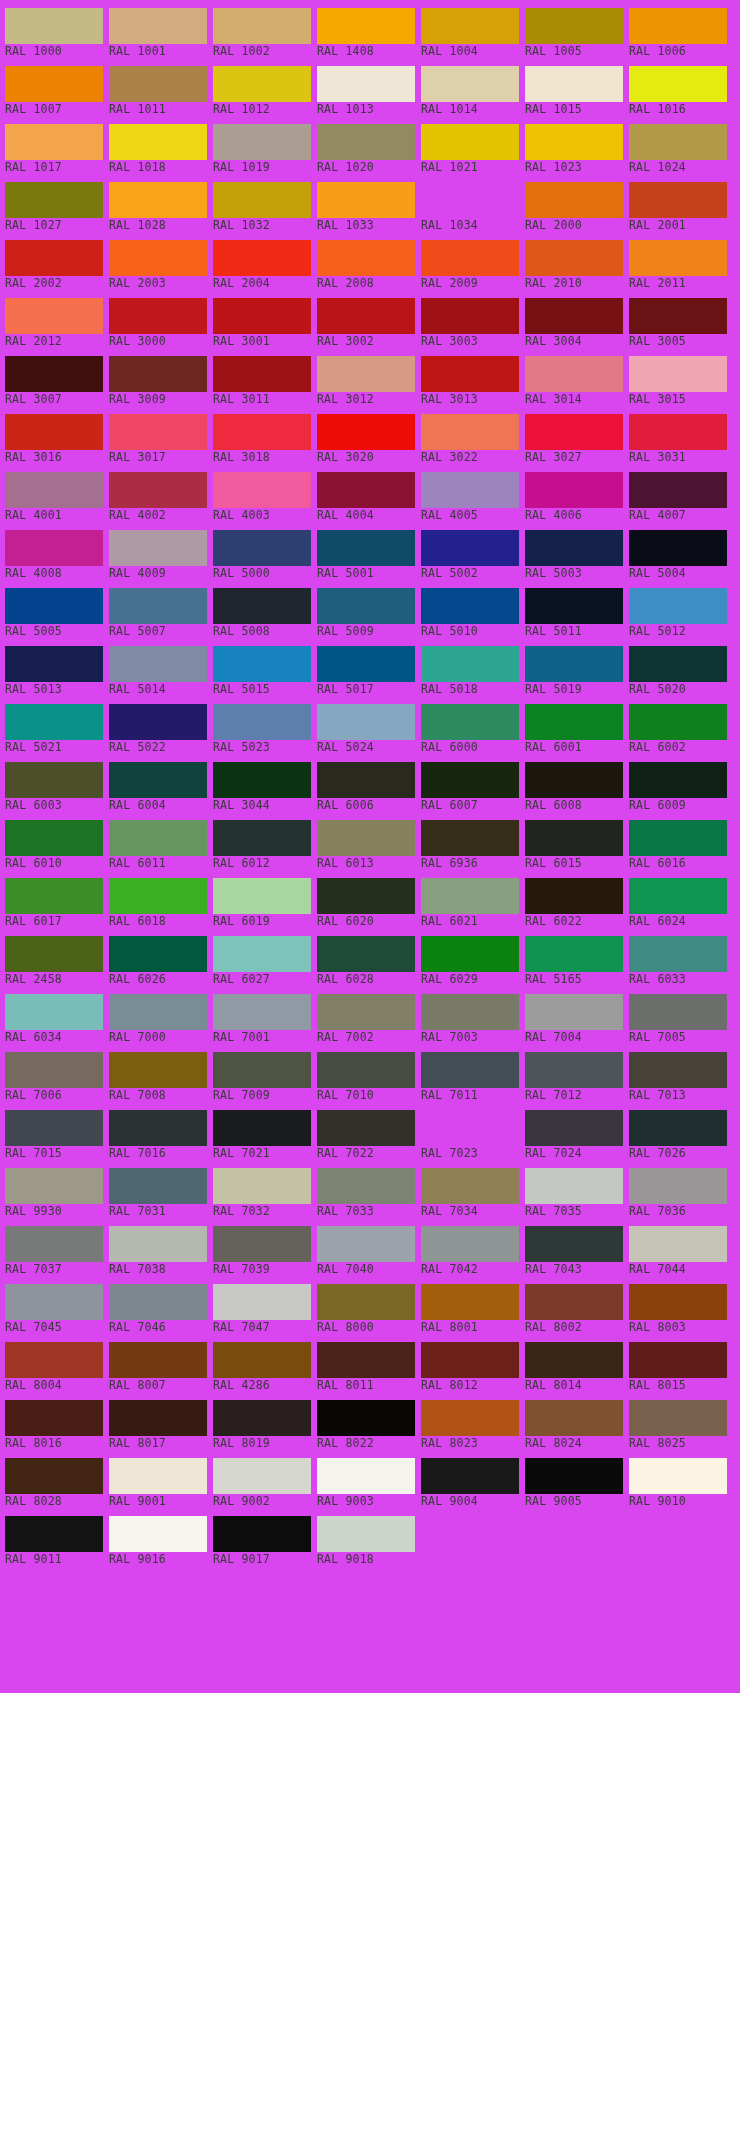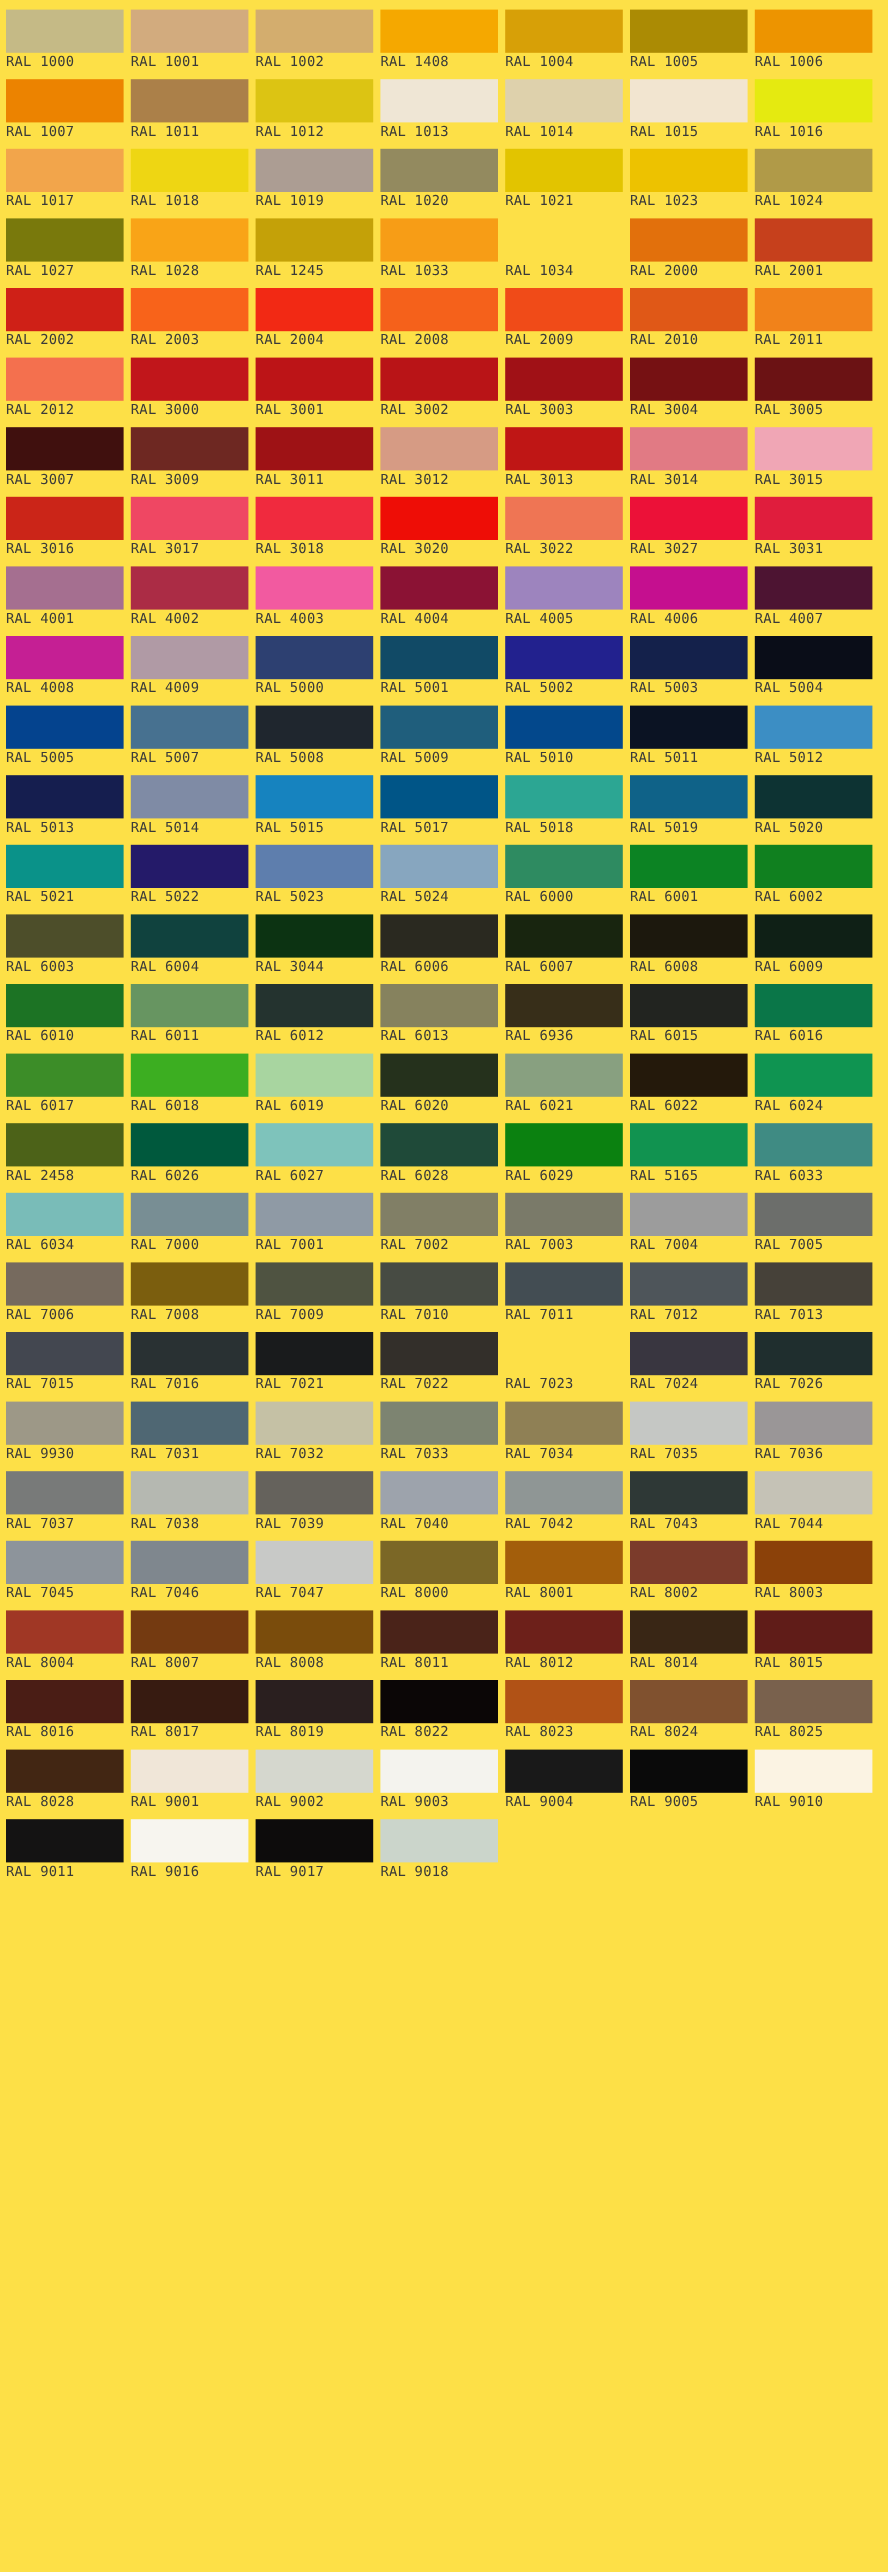--- a/index.html
+++ b/index.html
@@ -9,23 +9,23 @@
     background: #ffffff;
   }
   body {
     width: 740px;
     height: 2143px;
     font-family: "DejaVu Sans Mono", "Liberation Mono", monospace;
     overflow: hidden;
   }
   #chart {
     width: 740px;
-    height: 2143px;
+    height: 1693px;
     position: relative;
-    background: #fde047;
+    background: #d946ef;
     padding: 0;
     box-sizing: border-box;
   }
   .row {
     display: flex;
     flex-direction: row;
     height: 58px;
     padding-left: 5px;
     box-sizing: border-box;
   }
@@ -157,21 +157,21 @@
       <div class="cell">
         <div class="swatch" style="background: rgb(121, 121, 12);"></div>
         <div class="label">RAL 1027</div>
       </div>
       <div class="cell">
         <div class="swatch" style="background: rgb(249, 164, 23);"></div>
         <div class="label">RAL 1028</div>
       </div>
       <div class="cell">
         <div class="swatch" style="background: rgb(196, 161, 8);"></div>
-        <div class="label">RAL 1245</div>
+        <div class="label">RAL 1032</div>
       </div>
       <div class="cell">
         <div class="swatch" style="background: rgb(247, 157, 22);"></div>
         <div class="label">RAL 1033</div>
       </div>
       <div class="cell">
         <div class="swatch"></div>
         <div class="label">RAL 1034</div>
       </div>
       <div class="cell">
@@ -757,21 +757,21 @@
       <div class="cell">
         <div class="swatch" style="background: rgb(160, 55, 37);"></div>
         <div class="label">RAL 8004</div>
       </div>
       <div class="cell">
         <div class="swatch" style="background: rgb(116, 58, 17);"></div>
         <div class="label">RAL 8007</div>
       </div>
       <div class="cell">
         <div class="swatch" style="background: rgb(122, 76, 12);"></div>
-        <div class="label">RAL 8008</div>
+        <div class="label">RAL 4286</div>
       </div>
       <div class="cell">
         <div class="swatch" style="background: rgb(74, 35, 25);"></div>
         <div class="label">RAL 8011</div>
       </div>
       <div class="cell">
         <div class="swatch" style="background: rgb(109, 32, 26);"></div>
         <div class="label">RAL 8012</div>
       </div>
       <div class="cell">

